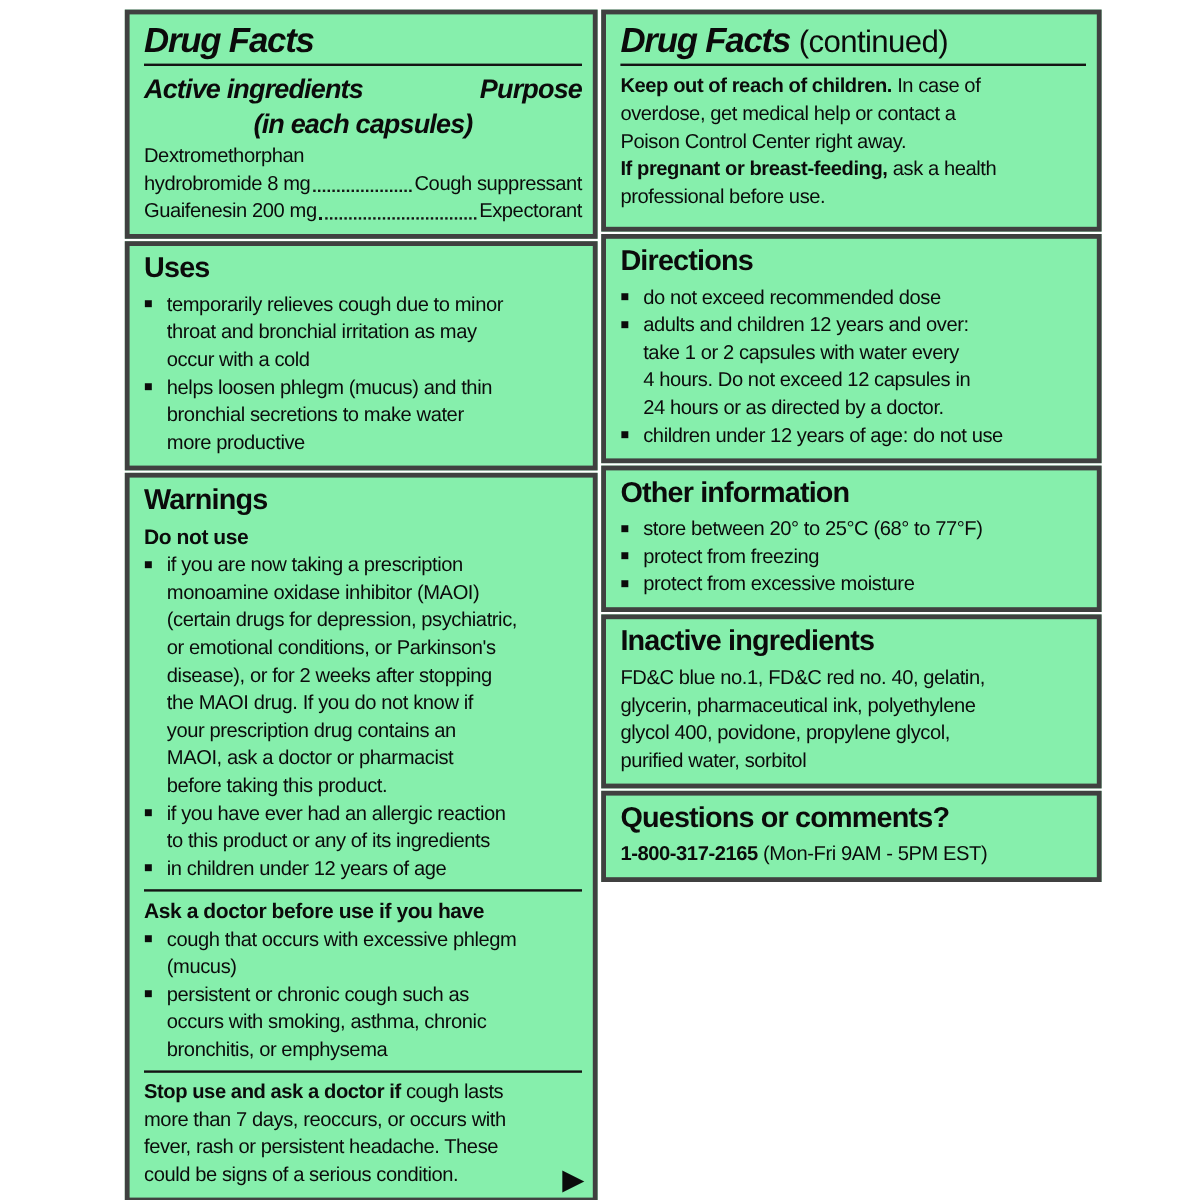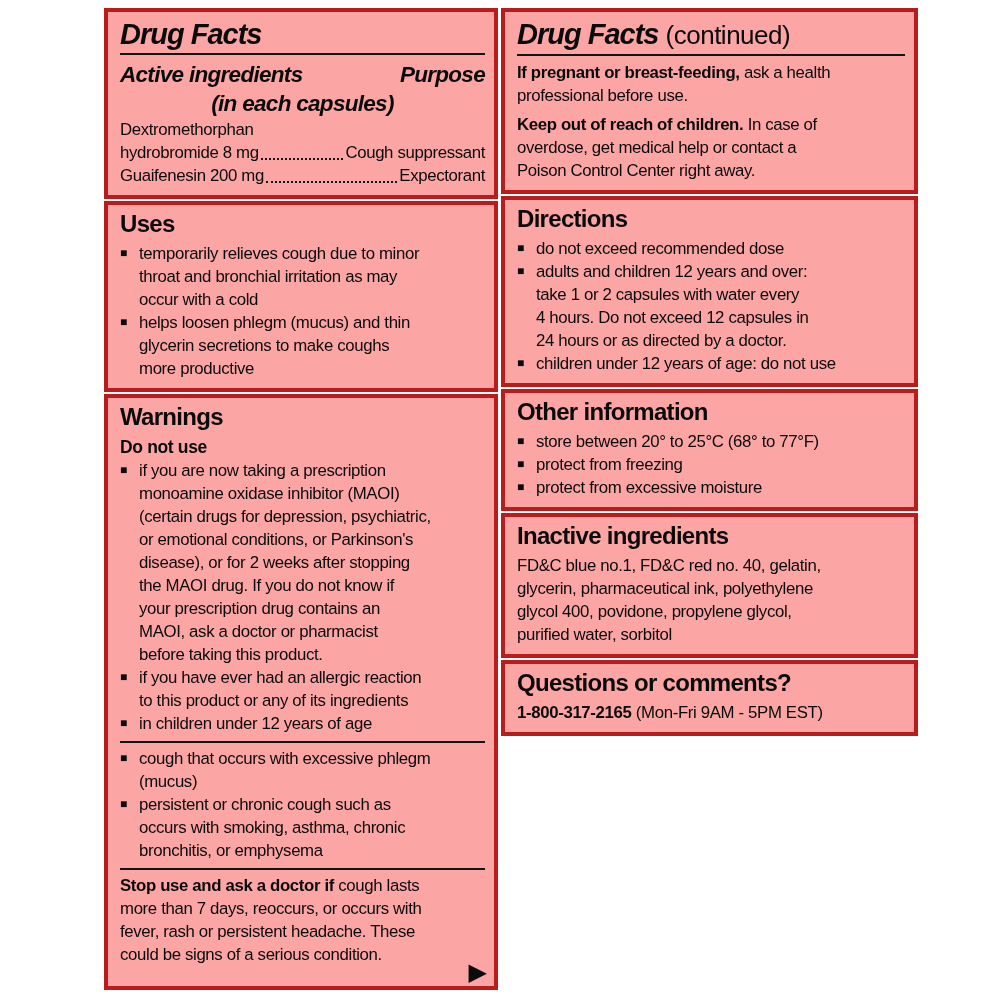--- a/index.html
+++ b/index.html
@@ -1,21 +1,21 @@
 <!DOCTYPE html>
 <html><head>
 <meta charset="utf-8">
 <style>
   html,body{margin:0;padding:0;background:#ffffff;}
   #page{position:relative;width:1000px;height:1000px;background:#ffffff;
         font-family:"Liberation Sans","DejaVu Sans",sans-serif;color:#0b0b0b;overflow:hidden;}
   .col{position:absolute;top:8px;display:flex;flex-direction:column;gap:2px;}
   .col-left{left:104px;width:394px;height:982px;}
   .col-right{left:501px;width:417px;}
-  .box{border:4px solid #b91c1c;background:#fca5a5;padding:3px 9px 8px 12px;box-sizing:border-box;}
+  .box{border:4px solid #404040;background:#86efac;padding:3px 9px 8px 12px;box-sizing:border-box;}
   .grow{flex:1;position:relative;}
   .ttl{font-size:29px;font-weight:bold;font-style:italic;letter-spacing:-1px;line-height:36px;padding-top:1px;}
   .cont{font-weight:normal;font-style:normal;letter-spacing:-0.5px;font-size:26px;}
   .rule{border-top:2.5px solid #141414;margin:1px 0 5px;}
   .sttl-row{display:flex;justify-content:space-between;align-items:baseline;}
   .sttl{font-size:22.5px;font-weight:bold;font-style:italic;letter-spacing:-0.7px;line-height:29px;text-align:center;}
   .section-ttl{font-size:24px;font-weight:bold;letter-spacing:-0.7px;line-height:32px;margin-bottom:2px;}
   .body,.bt,.para,.irow{font-size:16.8px;line-height:23px;letter-spacing:-0.35px;}
   .lead{font-size:17.5px;font-weight:bold;line-height:24px;letter-spacing:-0.35px;}
   .pre{white-space:pre-line;}
@@ -62,21 +62,21 @@
       <div class="section-ttl">Uses</div>
       <div class="bullet">
         <span class="sq">■</span>
         <span class="bt pre">temporarily relieves cough due to minor
 throat and bronchial irritation as may
 occur with a cold</span>
       </div>
       <div class="bullet">
         <span class="sq">■</span>
         <span class="bt pre">helps loosen phlegm (mucus) and thin
-glycerin secretions to make coughs
+bronchial secretions to make water
 more productive</span>
       </div>
     </section>
 
     <section class="box grow">
       <div class="section-ttl">Warnings</div>
       <div class="lead">Do not use</div>
       <div class="bullet">
         <span class="sq">■</span>
         <span class="bt pre">if you are now taking a prescription
@@ -92,20 +92,21 @@
       <div class="bullet">
         <span class="sq">■</span>
         <span class="bt pre">if you have ever had an allergic reaction
 to this product or any of its ingredients</span>
       </div>
       <div class="bullet">
         <span class="sq">■</span>
         <span class="bt pre">in children under 12 years of age</span>
       </div>
       <div class="thin-rule"></div>
+      <div class="lead">Ask a doctor before use if you have</div>
       <div class="bullet">
         <span class="sq">■</span>
         <span class="bt pre">cough that occurs with excessive phlegm
 (mucus)</span>
       </div>
       <div class="bullet">
         <span class="sq">■</span>
         <span class="bt pre">persistent or chronic cough such as
 occurs with smoking, asthma, chronic
 bronchitis, or emphysema</span>
@@ -118,25 +119,25 @@
       <div class="arrow">▶</div>
     </section>
 
   </div>
 
   <div class="col col-right">
 
     <section class="box">
       <div class="ttl"><span>Drug Facts</span> <span class="cont">(continued)</span></div>
       <div class="rule"></div>
-      <p class="para"><b>If pregnant or breast-feeding,</b><span class="pre"> ask a health
-professional before use.</span></p>
       <p class="para tight"><b>Keep out of reach of children.</b><span class="pre"> In case of
 overdose, get medical help or contact a
 Poison Control Center right away.</span></p>
+      <p class="para"><b>If pregnant or breast-feeding,</b><span class="pre"> ask a health
+professional before use.</span></p>
     </section>
 
     <section class="box">
       <div class="section-ttl">Directions</div>
       <div class="bullet">
         <span class="sq">■</span>
         <span class="bt pre">do not exceed recommended dose</span>
       </div>
       <div class="bullet">
         <span class="sq">■</span>

